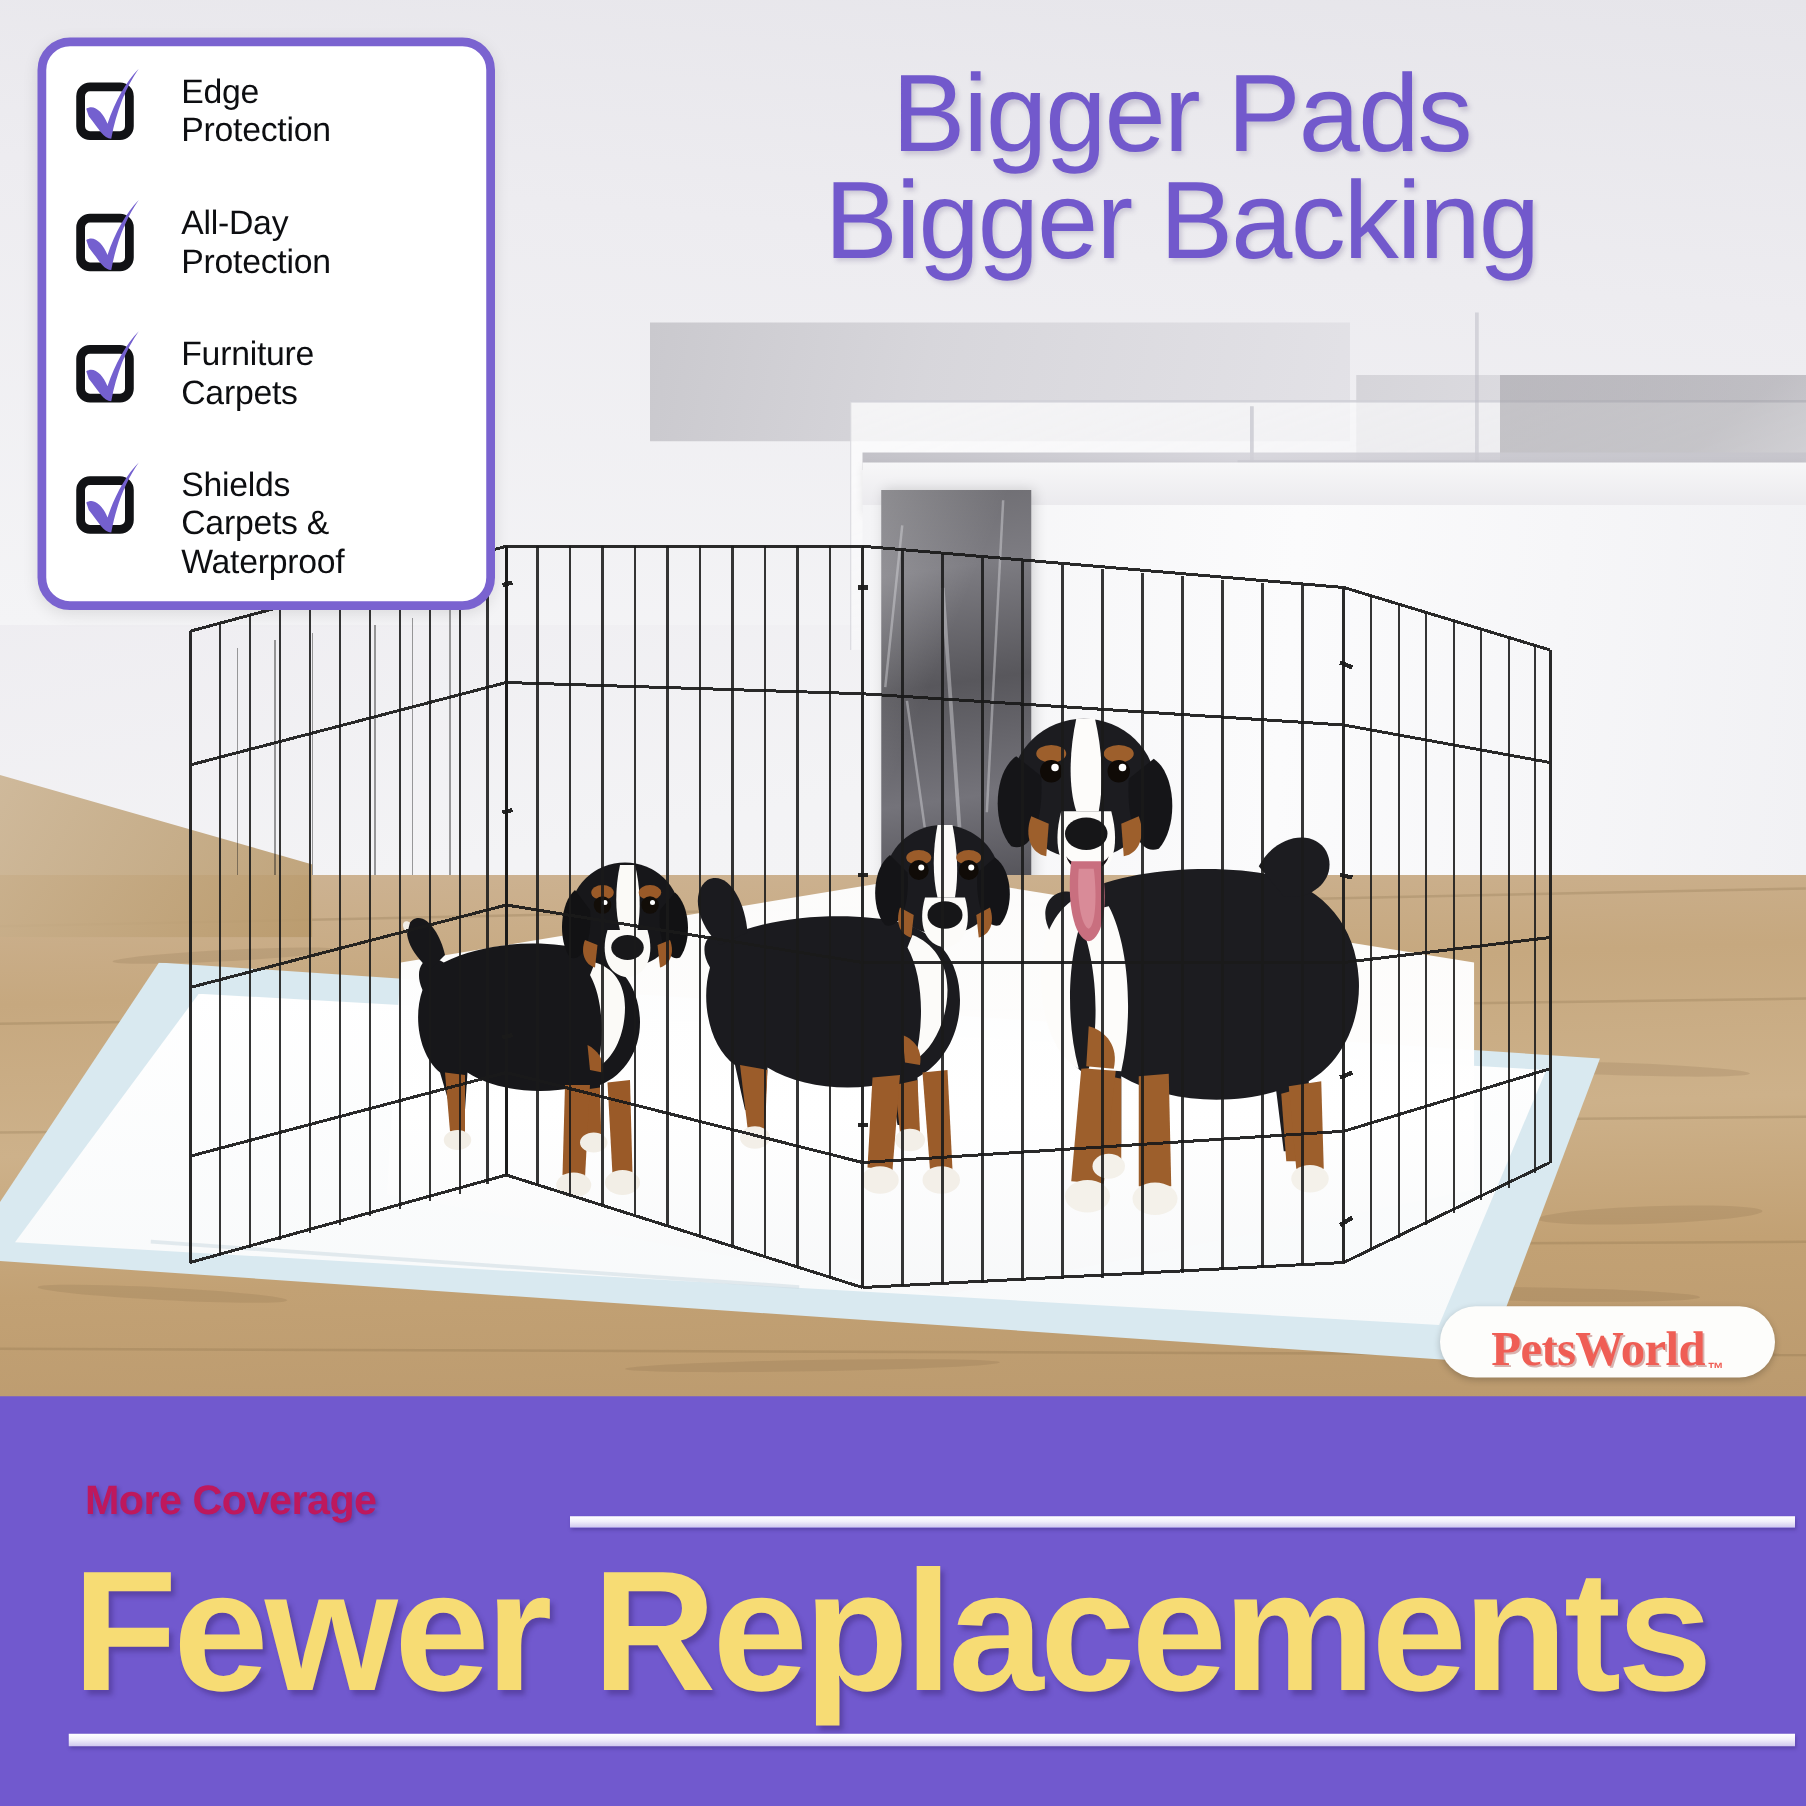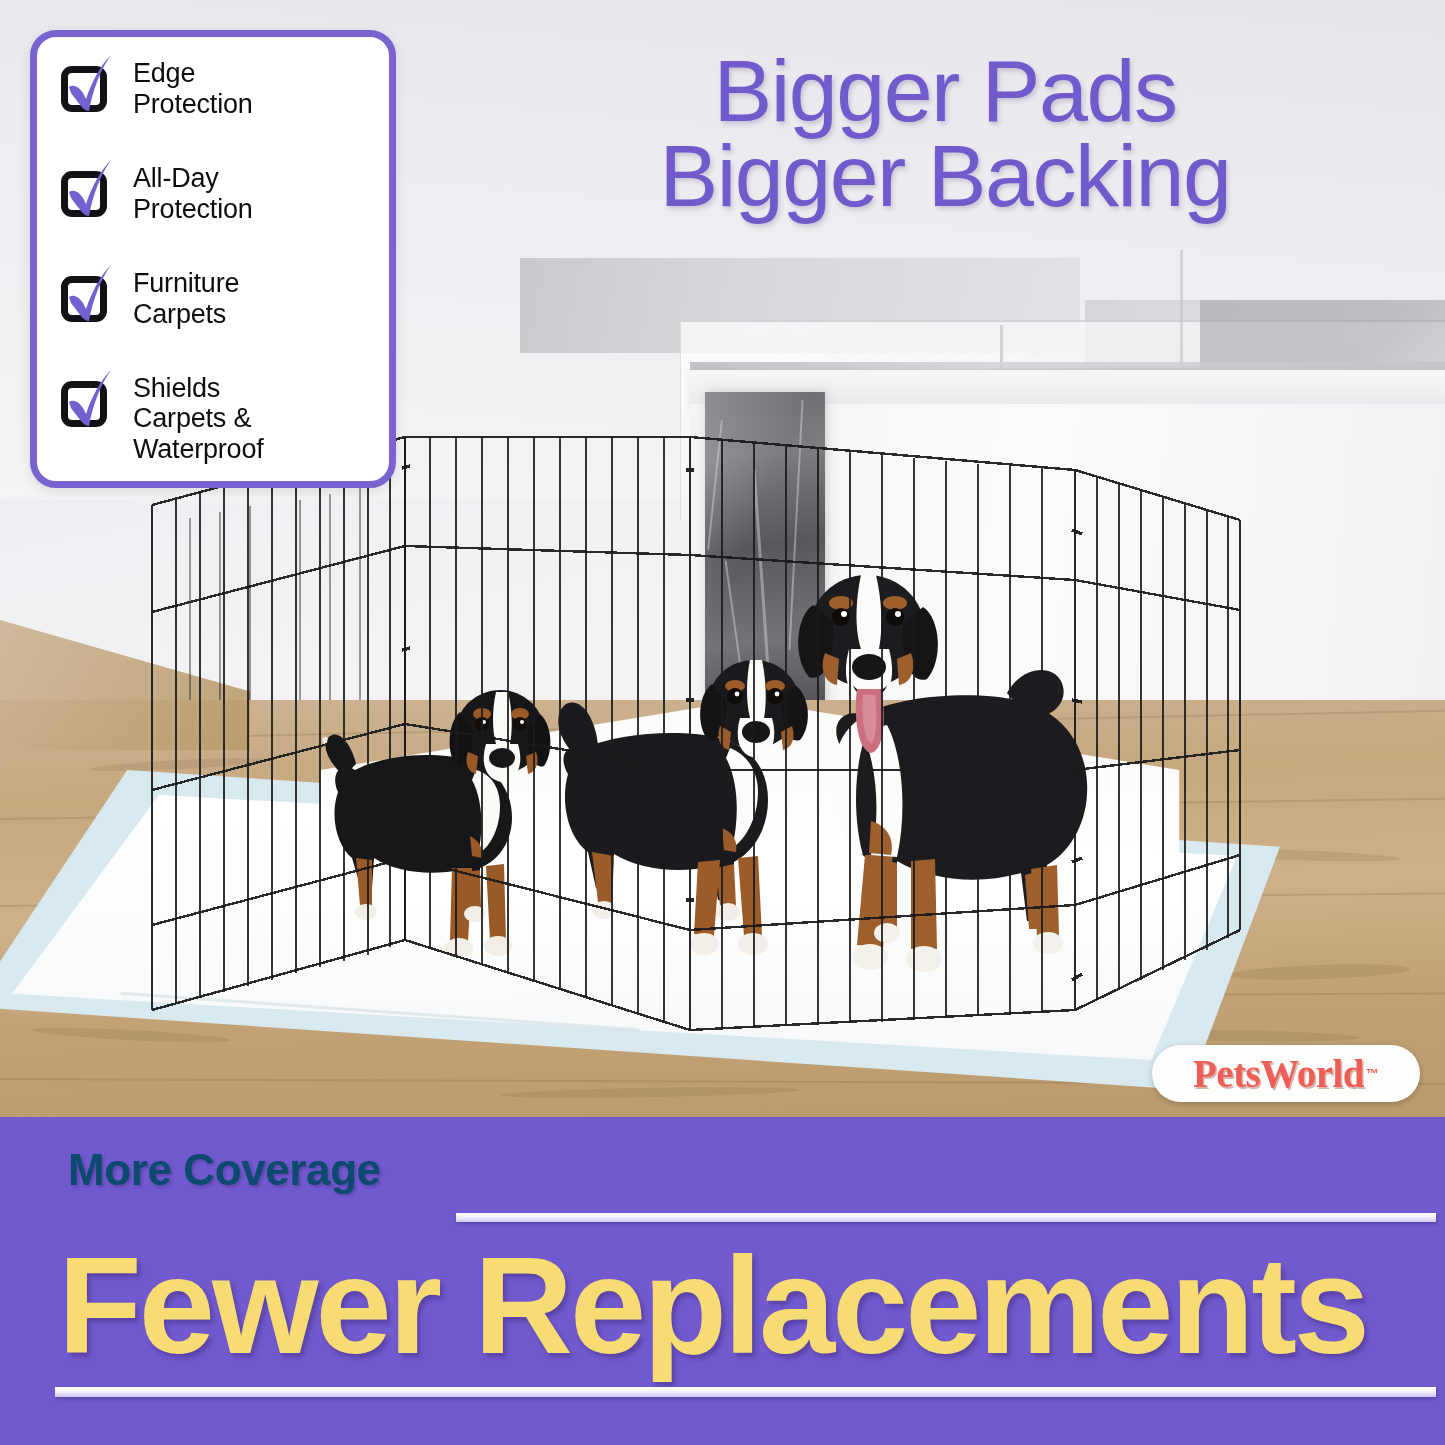--- a/index.html
+++ b/index.html
@@ -182,21 +182,21 @@
     border-radius: 26px;
     box-shadow: 0 3px 12px rgba(0,0,0,.10);
     padding: 20px 14px 16px 20px;
     display: flex;
     flex-direction: column;
     justify-content: space-between;
   }
   .feature-row {
     display: flex;
     align-items: flex-start;
-    gap: 18px;
+    gap: 30px;
   }
   .check-icon {
     position: relative;
     width: 58px;
     min-width: 58px;
     height: 58px;
     margin-top: 2px;
   }
   .check-icon .box {
     position: absolute;
@@ -235,21 +235,21 @@
   .headline .l2 { display: block; }
 
   
   .brand-logo {
     position: absolute;
     left: 1152px; top: 1045px;
     width: 268px; height: 57px;
     background: #fdfdfb;
     border-radius: 29px;
     display: flex;
-    align-items: center;
+    align-items: flex-end;
     justify-content: center;
     box-shadow: 0 2px 6px rgba(0,0,0,.22);
   }
   .brand-logo .brand-text {
     font-family: "Liberation Serif", serif;
     font-weight: 700;
     font-size: 39px;
     color: #ef5e55;
     letter-spacing: -.5px;
     text-shadow: 1.5px 1.5px 0 rgba(150,40,35,.35);
@@ -266,24 +266,24 @@
   
   .banner {
     position: absolute;
     left: 0; top: 1117px;
     width: 1445px; height: 328px;
     background: #7159ce;
     overflow: hidden;
   }
   .banner-kicker {
     position: absolute;
-    left: 68px; top: 1145px;
-    font-size: 44px;
+    left: 68px; top: 1181px;
+    font-size: 33px;
     font-weight: 700;
-    color: #0c4a6e;
+    color: #be185d;
     letter-spacing: -.4px;
     text-shadow: 2px 2px 3px rgba(60,40,120,.38);
   }
   .rule {
     position: absolute;
     background: linear-gradient(180deg, #ffffff 0%, #f2f0fb 45%, #cfc8ee 100%);
     box-shadow: 1px 2px 3px rgba(50,32,110,.35);
   }
   .rule-top {
     left: 456px; top: 1213px;

